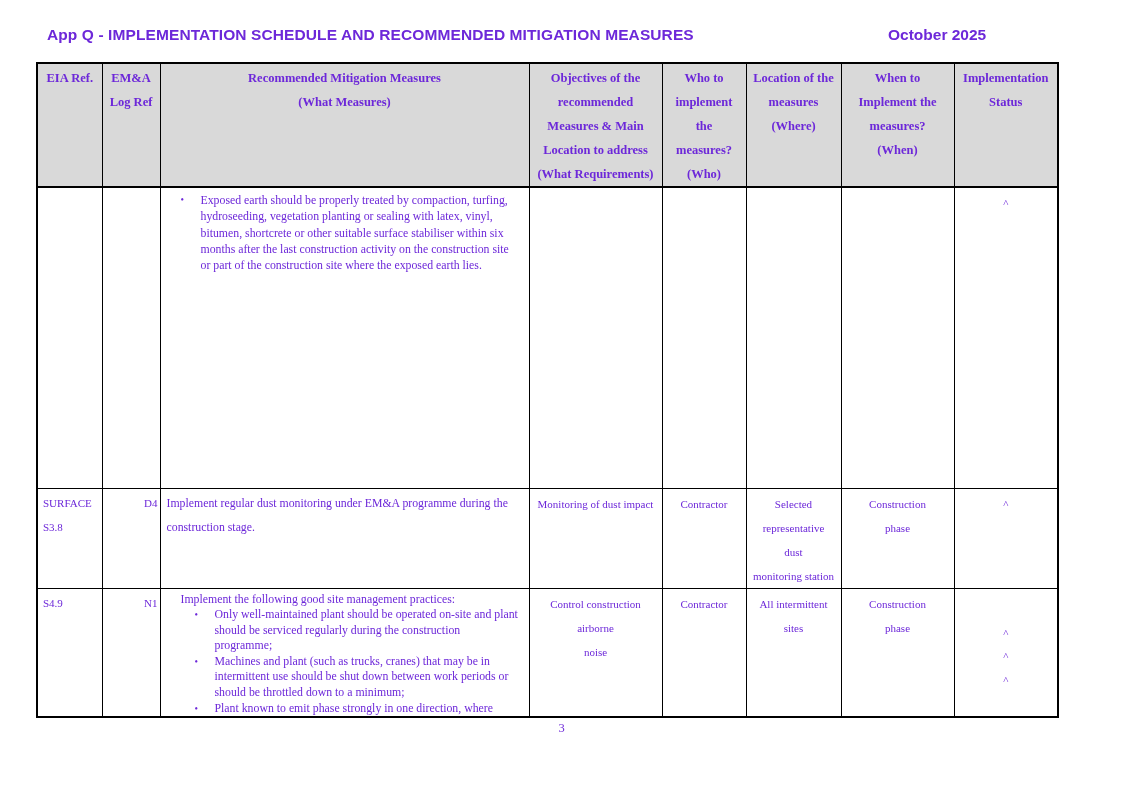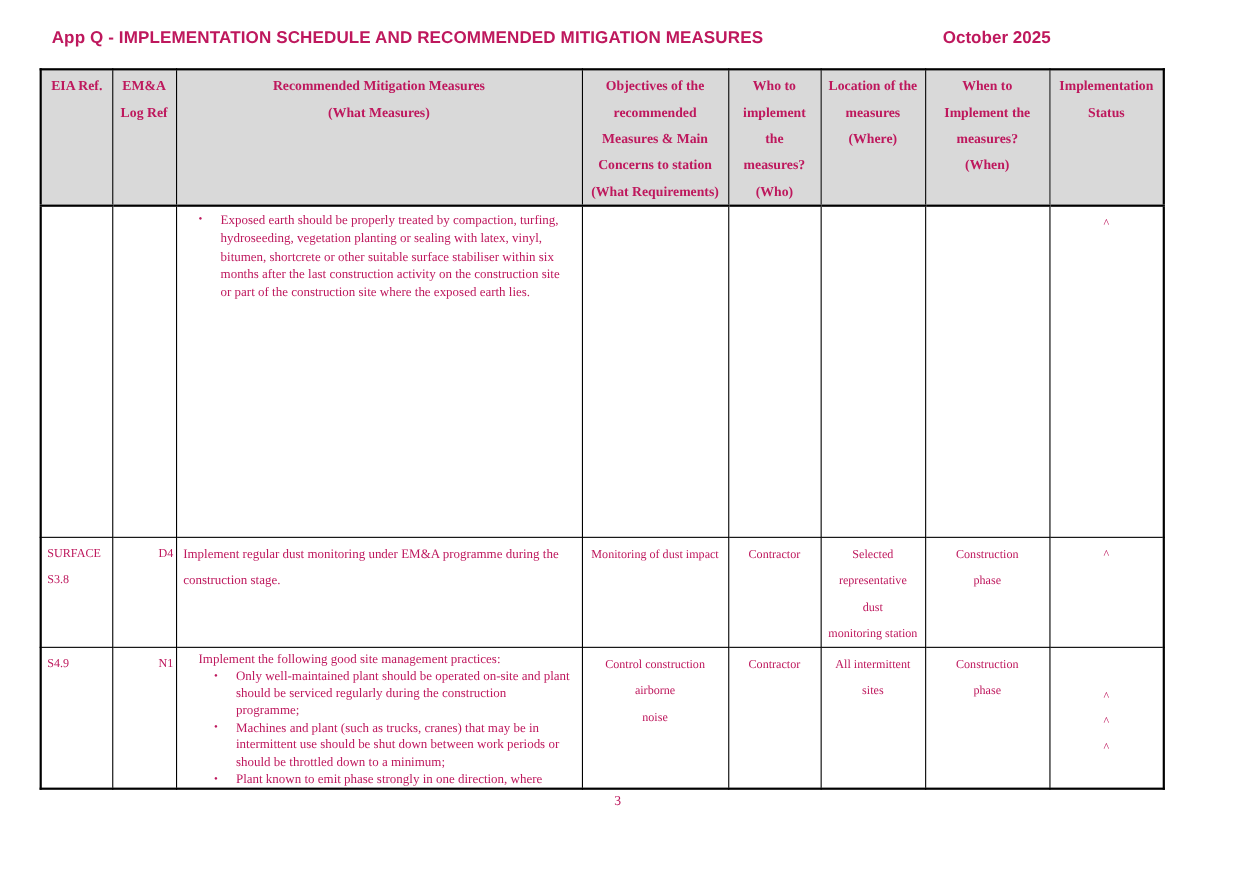--- a/index.html
+++ b/index.html
@@ -1,21 +1,21 @@
 <!DOCTYPE html>
 <html style="--color-header-bg: #d9d9d9; --color-border: #000000;"><head>
 <meta charset="utf-8">
 <style>
   html,body{margin:0;padding:0;background:#ffffff;}
   .page{position:relative;width:1123px;height:794px;background:#ffffff;overflow:hidden;
-        font-family:"Liberation Serif","DejaVu Serif",serif;color:#be185d;}
+        font-family:"Liberation Serif","DejaVu Serif",serif;color:#6d28d9;}
   .title{position:absolute;left:47px;top:26px;
          font-family:"Liberation Sans","DejaVu Sans",sans-serif;
          font-weight:bold;font-size:15.5px;letter-spacing:.1px;white-space:nowrap;}
-  .date{position:absolute;left:857px;top:26px;
+  .date{position:absolute;left:888px;top:26px;
         font-family:"Liberation Sans","DejaVu Sans",sans-serif;
         font-weight:bold;font-size:15.5px;white-space:nowrap;}
   table.mit{position:absolute;left:36px;top:62px;width:1021px;
             border-collapse:collapse;table-layout:fixed;border:2px solid #000;}
   th,td{border:1px solid #000;vertical-align:top;overflow:hidden;}
   tr.r-head{height:119px;}
   tr.r-head th{background:var(--color-header-bg,#d9d9d9);font-weight:bold;font-size:12.5px;
                line-height:24px;padding:2px 2px 0;text-align:center;border-bottom:2px solid #000;}
   tr.r-cont{height:301px;}
   tr.r-dust{height:99px;}
@@ -68,21 +68,21 @@
           <div>Log Ref</div>
         </th>
         <th>
           <div>Recommended Mitigation Measures</div>
           <div>(What Measures)</div>
         </th>
         <th>
           <div>Objectives of the</div>
           <div>recommended</div>
           <div>Measures &amp; Main</div>
-          <div>Concerns to station</div>
+          <div>Location to address</div>
           <div>(What Requirements)</div>
         </th>
         <th>
           <div>Who to</div>
           <div>implement</div>
           <div>the</div>
           <div>measures?</div>
           <div>(Who)</div>
         </th>
         <th>

